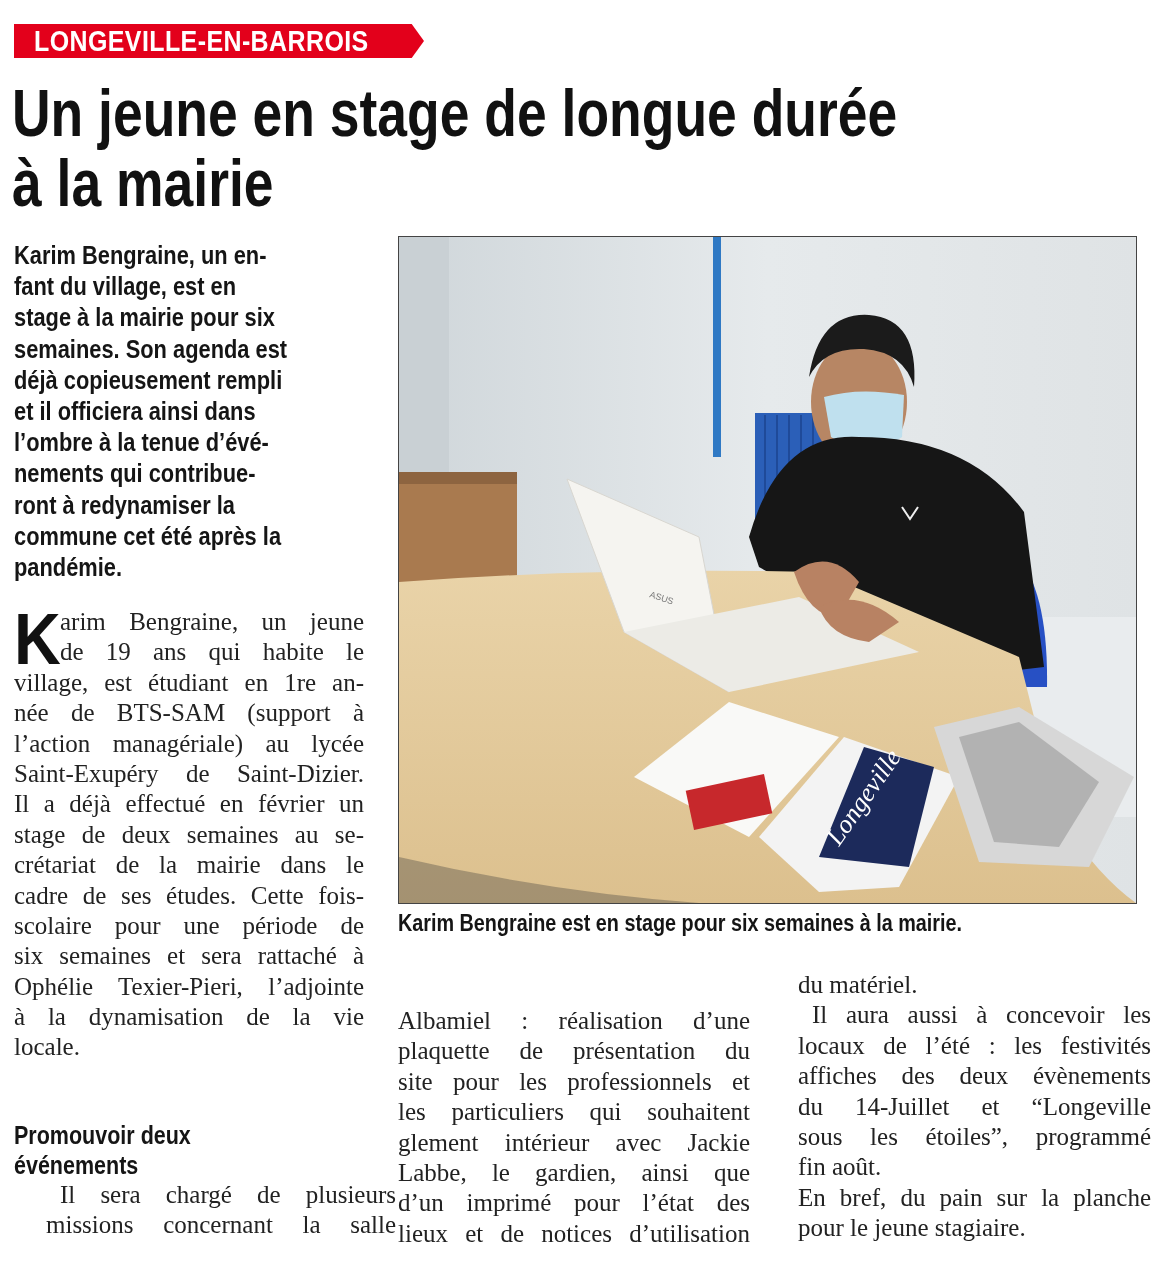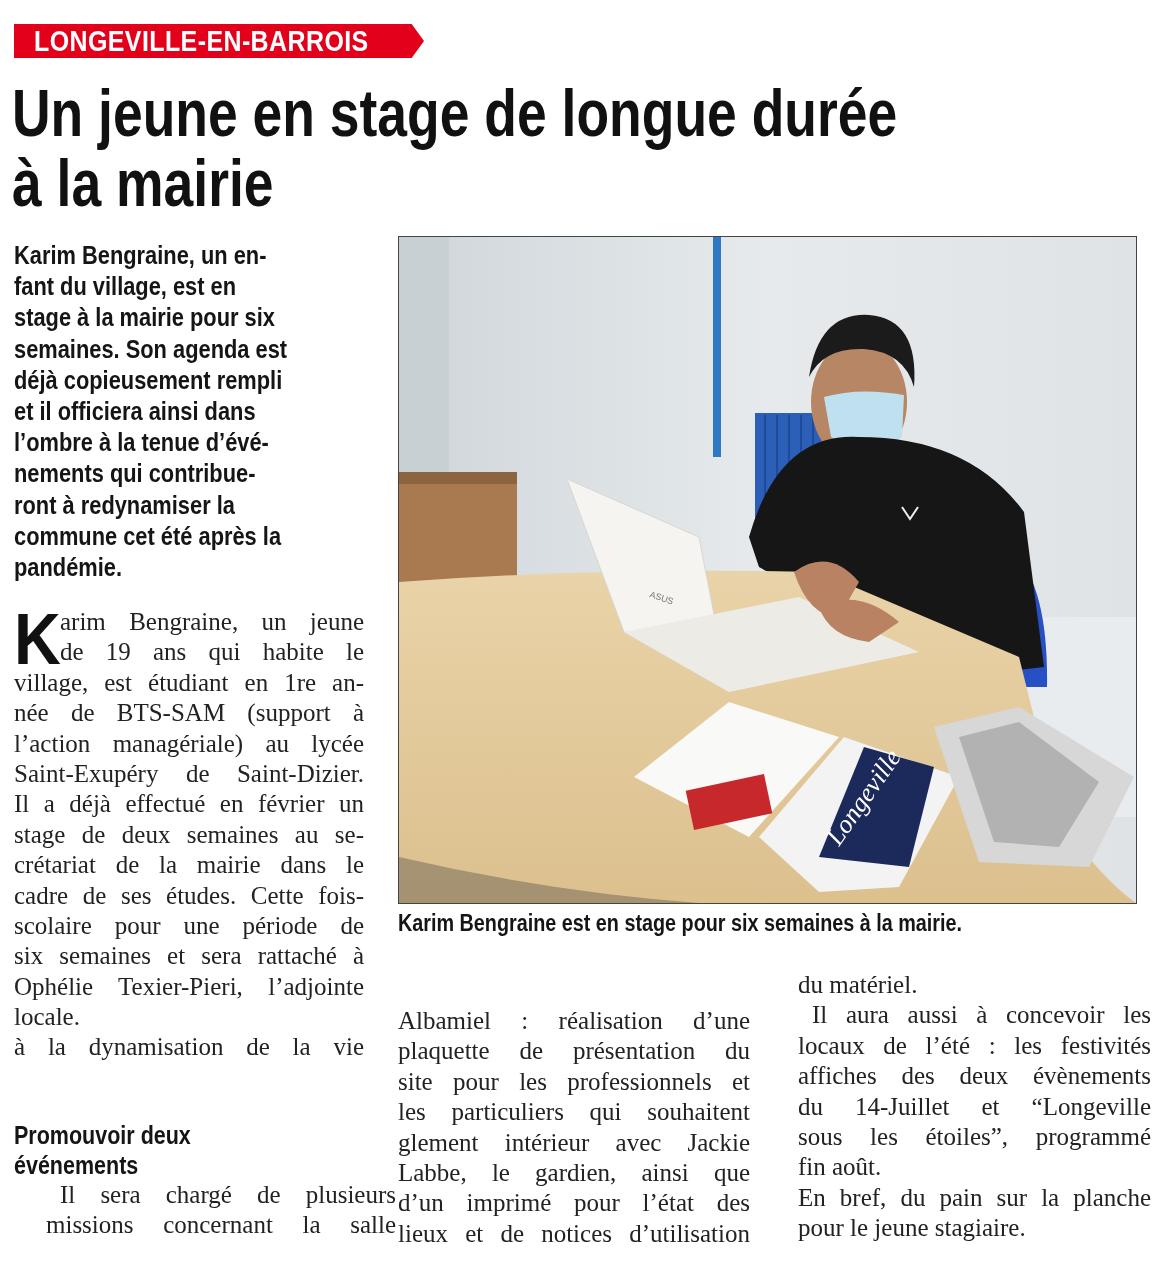--- a/index.html
+++ b/index.html
@@ -98,22 +98,22 @@
   <span class="line">née de BTS-SAM (support à</span>
   <span class="line">l’action managériale) au lycée</span>
   <span class="line">Saint-Exupéry de Saint-Dizier.</span>
   <span class="line">Il a déjà effectué en février un</span>
   <span class="line">stage de deux semaines au se-</span>
   <span class="line">crétariat de la mairie dans le</span>
   <span class="line">cadre de ses études. Cette fois-</span>
   <span class="line">scolaire pour une période de</span>
   <span class="line">six semaines et sera rattaché à</span>
   <span class="line">Ophélie Texier-Pieri, l’adjointe</span>
+  <span class="line">à la dynamisation de la vie</span>
   <span class="line last">locale.</span>
-  <span class="line">à la dynamisation de la vie</span>
 </div>
 
 <div class="subhead">
   <div>Promouvoir deux</div>
   <div>événements</div>
 </div>
 
 <div class="col col1b body-text">
   <span class="line indent">Il sera chargé de plusieurs</span>
   <span class="line">missions concernant la salle</span>

